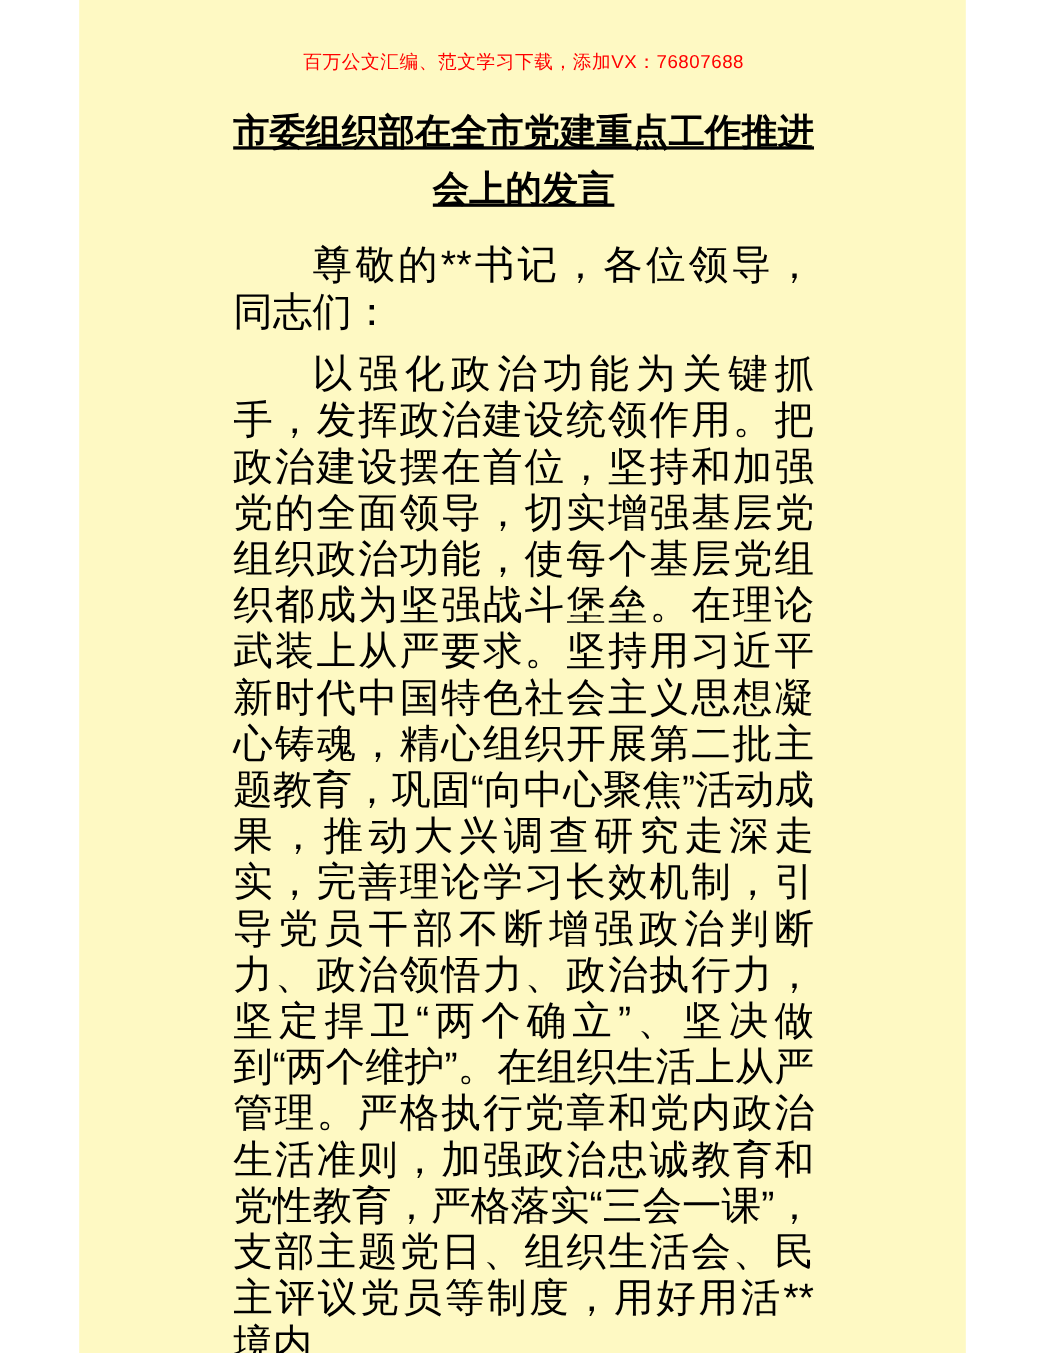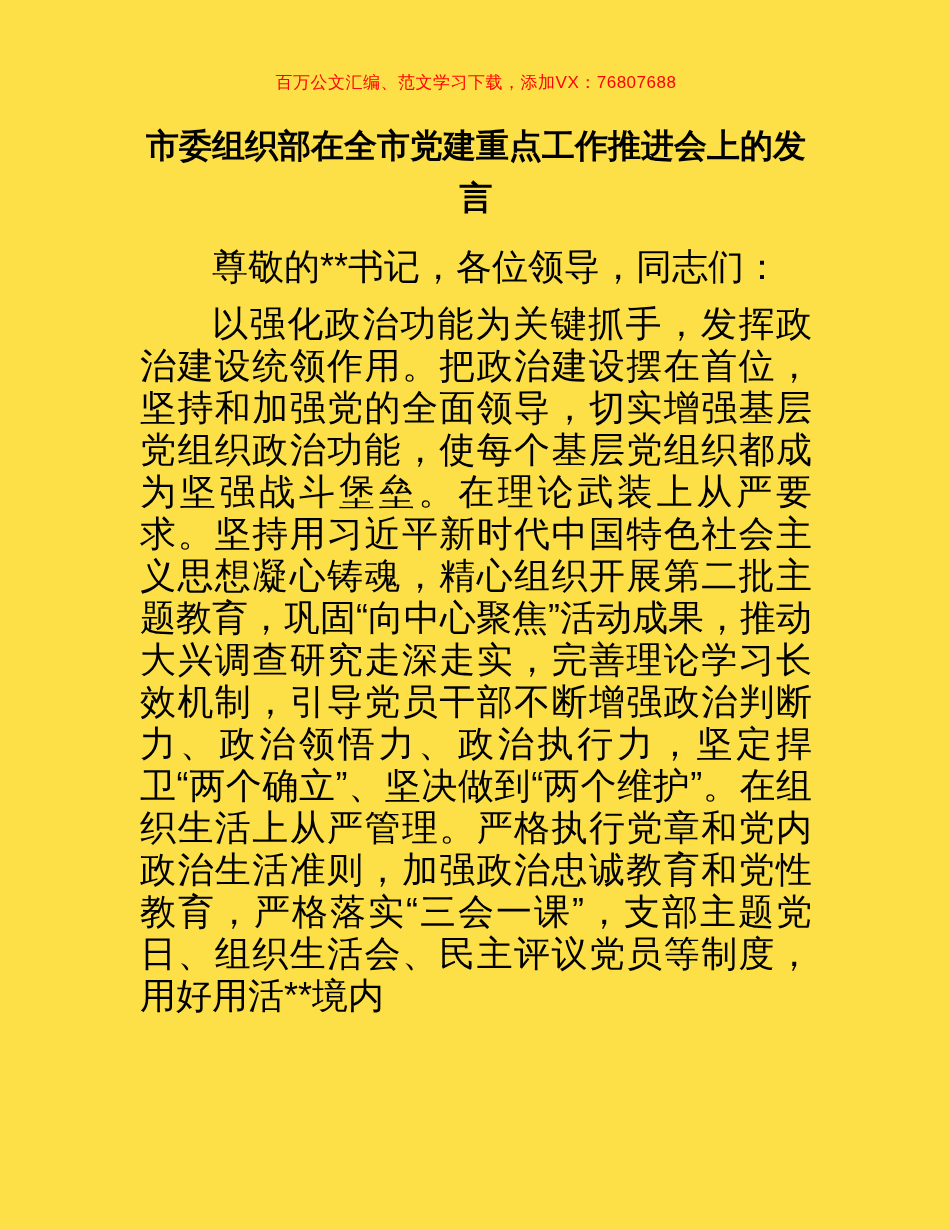--- a/index.html
+++ b/index.html
@@ -2,26 +2,26 @@
 <html><head>
   <meta charset="utf-8">
   <style>
     html, body {
       margin: 0;
       padding: 0;
       background: #ffffff;
     }
     .page {
       position: relative;
-      width: 950px;
+      width: 806px;
       height: 1230px;
       margin: 0 auto;
-      background: #fde047;
+      background: #fef9c3;
       box-sizing: border-box;
-      padding: 72px 138px 0 140px;
+      padding: 46px 138px 0 140px;
       overflow: hidden;
       font-family: "Liberation Serif", "DejaVu Serif", serif;
       color: #000000;
     }
     .header-notice {
       text-align: center;
       font-size: 17px;
       line-height: 22px;
       color: #ff0000;
       font-family: "Liberation Sans", "DejaVu Sans", sans-serif;
@@ -29,20 +29,21 @@
       letter-spacing: 0.5px;
     }
     .doc-title {
       font-size: 33px;
       font-weight: bold;
       text-align: center;
       line-height: 52px;
       margin: 0 0 22px 0;
       font-family: "Liberation Sans", "DejaVu Sans", sans-serif;
       color: #000000;
+      text-decoration: underline;
     }
     .para {
       font-size: 36px;
       line-height: 42px;
       text-indent: 2em;
       text-align: justify;
       margin: 0 0 15px 0;
       color: #000000;
       word-break: break-all;
       font-family: "Liberation Sans", "DejaVu Sans", sans-serif;

